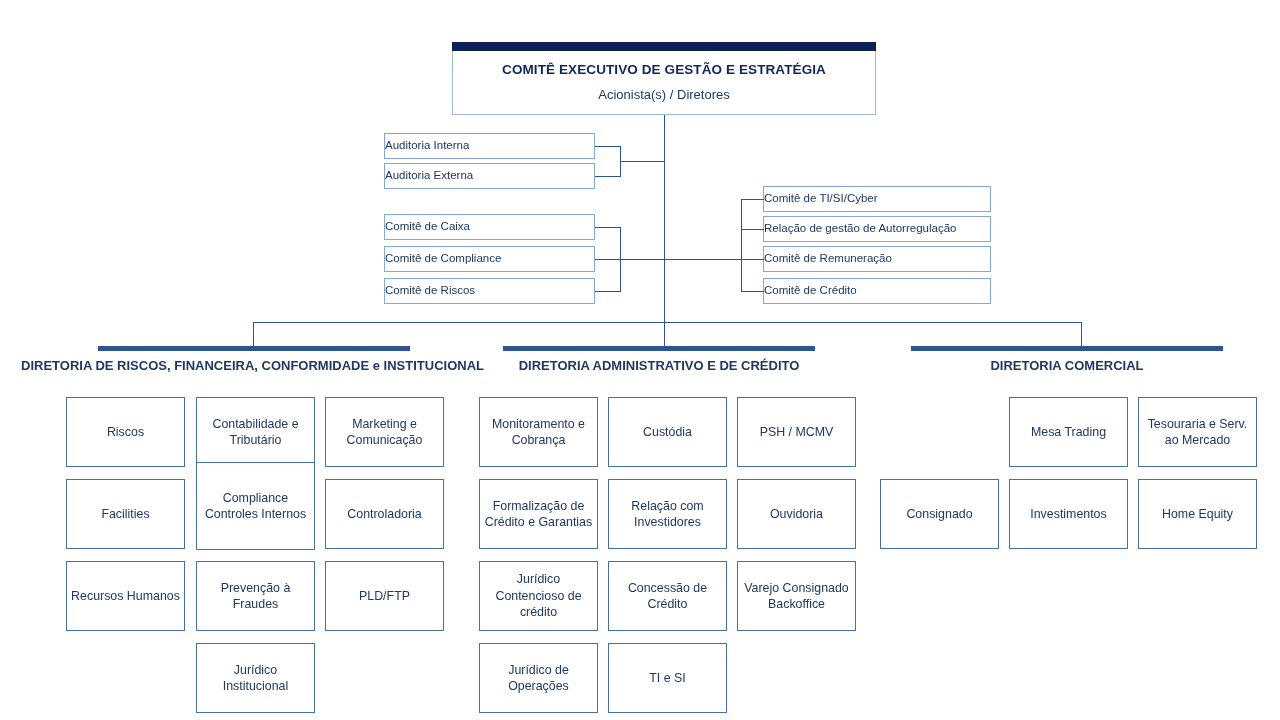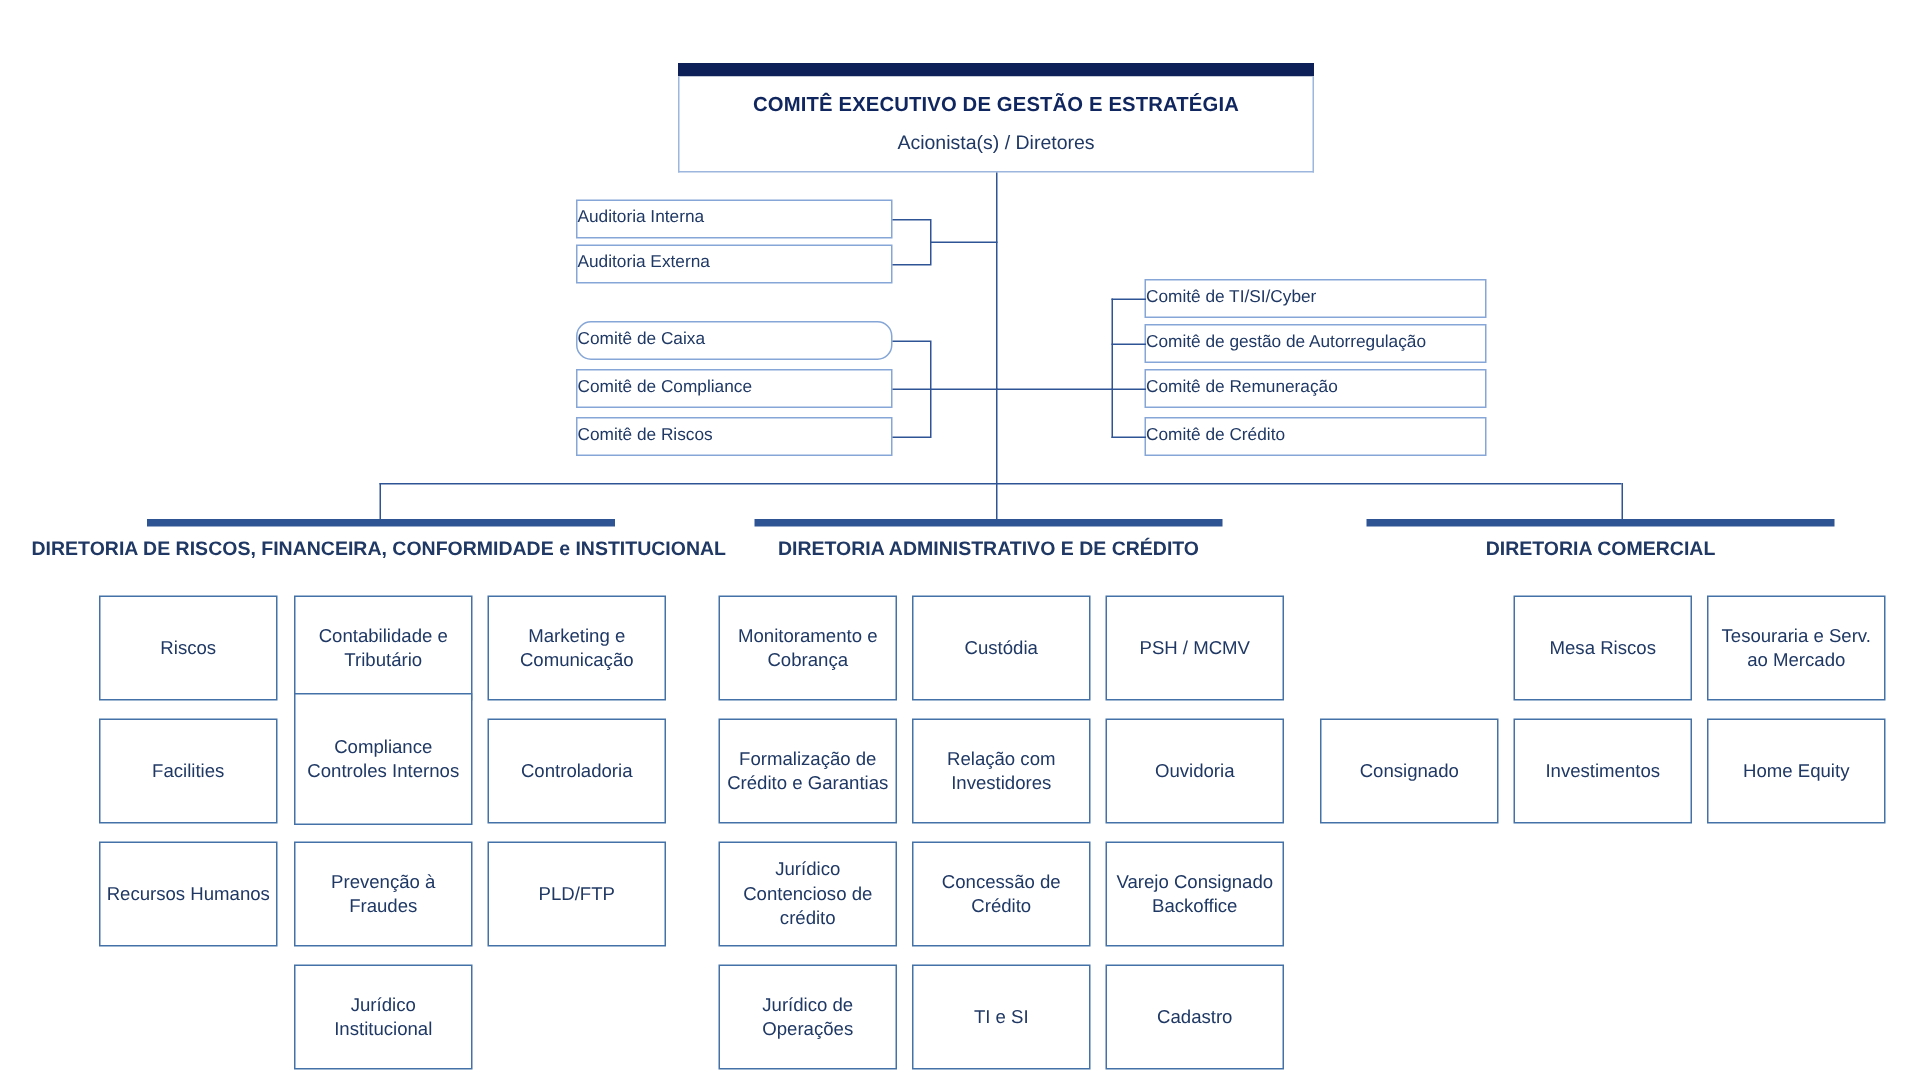--- a/index.html
+++ b/index.html
@@ -110,40 +110,40 @@
   </div>
   <div class="abs cbox" style="left:384px; top:163px; width:211px; height:26px;">
     <span>Auditoria Externa</span>
   </div>
 
   <div class="abs ln-h" style="left:595px; top:146px; width:25px; height:1px;"></div>
   <div class="abs ln-h" style="left:595px; top:176px; width:25px; height:1px;"></div>
   <div class="abs ln-v" style="left:620px; top:146px; width:1px; height:31px;"></div>
   <div class="abs ln-h" style="left:620px; top:161px; width:45px; height:1px;"></div>
 
-  <div class="abs cbox" style="left:384px; top:214px; width:211px; height:26px;border-radius:10px;">
+  <div class="abs cbox" style="left:384px; top:214px; width:211px; height:26px;">
     <span>Comitê de Caixa</span>
   </div>
   <div class="abs cbox" style="left:384px; top:246px; width:211px; height:26px;">
     <span>Comitê de Compliance</span>
   </div>
   <div class="abs cbox" style="left:384px; top:278px; width:211px; height:26px;">
     <span>Comitê de Riscos</span>
   </div>
   <div class="abs ln-h" style="left:595px; top:227px; width:25px; height:1px;"></div>
   <div class="abs ln-h" style="left:595px; top:259px; width:25px; height:1px;"></div>
   <div class="abs ln-h" style="left:595px; top:291px; width:25px; height:1px;"></div>
   <div class="abs ln-v" style="left:620px; top:227px; width:1px; height:65px;"></div>
   <div class="abs ln-h" style="left:620px; top:259px; width:45px; height:1px;"></div>
 
   <div class="abs cbox" style="left:763px; top:186px; width:228px; height:26px;">
     <span>Comitê de TI/SI/Cyber</span>
   </div>
   <div class="abs cbox" style="left:763px; top:216px; width:228px; height:26px;">
-    <span>Comitê de gestão de Autorregulação</span>
+    <span>Relação de gestão de Autorregulação</span>
   </div>
   <div class="abs cbox" style="left:763px; top:246px; width:228px; height:26px;">
     <span>Comitê de Remuneração</span>
   </div>
   <div class="abs cbox" style="left:763px; top:278px; width:228px; height:26px;">
     <span>Comitê de Crédito</span>
   </div>
   <div class="abs ln-h" style="left:741px; top:199px; width:23px; height:1px;"></div>
   <div class="abs ln-h" style="left:741px; top:229px; width:23px; height:1px;"></div>
   <div class="abs ln-h" style="left:741px; top:259px; width:23px; height:1px;"></div>
@@ -223,33 +223,30 @@
 
   <div class="abs dept" style="left:737px; top:397px; width:119px; height:70px;">
       <span>PSH / MCMV</span>
     </div>
   <div class="abs dept" style="left:737px; top:479px; width:119px; height:70px;">
       <span>Ouvidoria</span>
     </div>
   <div class="abs dept" style="left:737px; top:561px; width:119px; height:70px;">
       <span>Varejo Consignado Backoffice</span>
     </div>
-  <div class="abs dept" style="left:737px; top:643px; width:119px; height:70px;">
-      <span>Cadastro</span>
-    </div>
 
   <div class="abs div-bar" style="left:911px; top:346px; width:312px; height:5px;"></div>
   <div class="abs div-title" style="left:907px; top:358px; width:320px;">DIRETORIA COMERCIAL</div>
 
   <div class="abs dept" style="left:880px; top:479px; width:119px; height:70px;">
       <span>Consignado</span>
     </div>
 
   <div class="abs dept" style="left:1009px; top:397px; width:119px; height:70px;">
-      <span>Mesa Riscos</span>
+      <span>Mesa Trading</span>
     </div>
   <div class="abs dept" style="left:1009px; top:479px; width:119px; height:70px;">
       <span>Investimentos</span>
     </div>
 
   <div class="abs dept" style="left:1138px; top:397px; width:119px; height:70px;">
       <span>Tesouraria e Serv. ao Mercado</span>
     </div>
   <div class="abs dept" style="left:1138px; top:479px; width:119px; height:70px;">
       <span>Home Equity</span>

